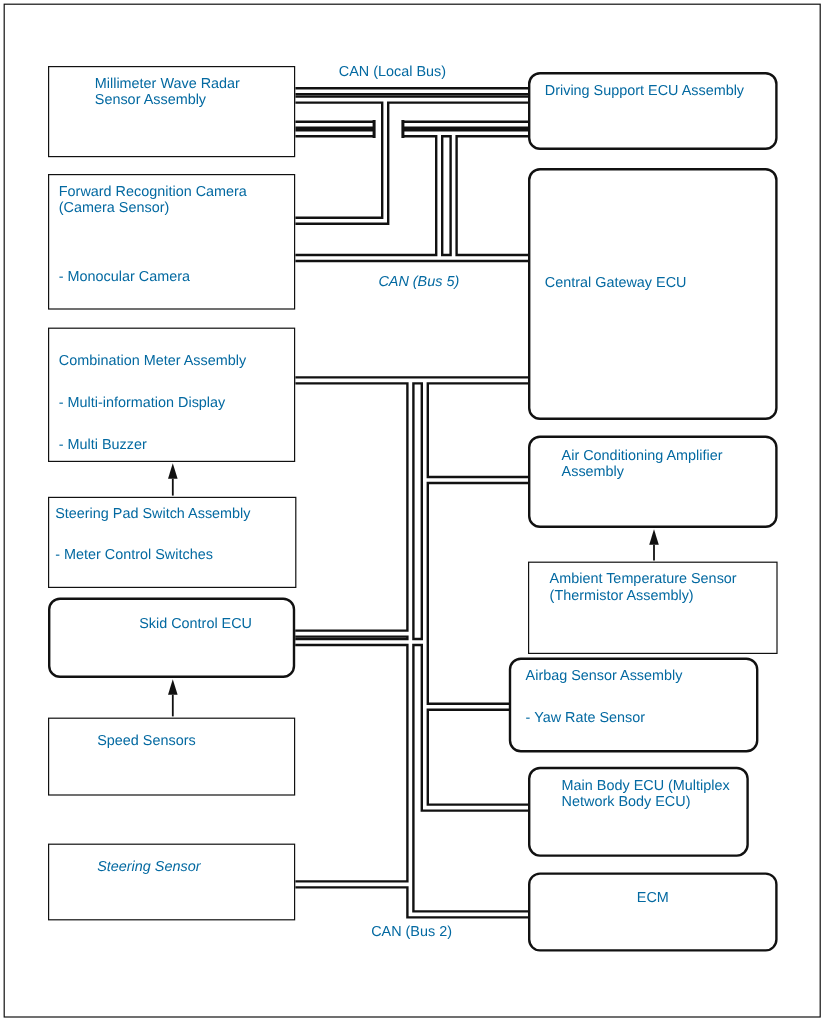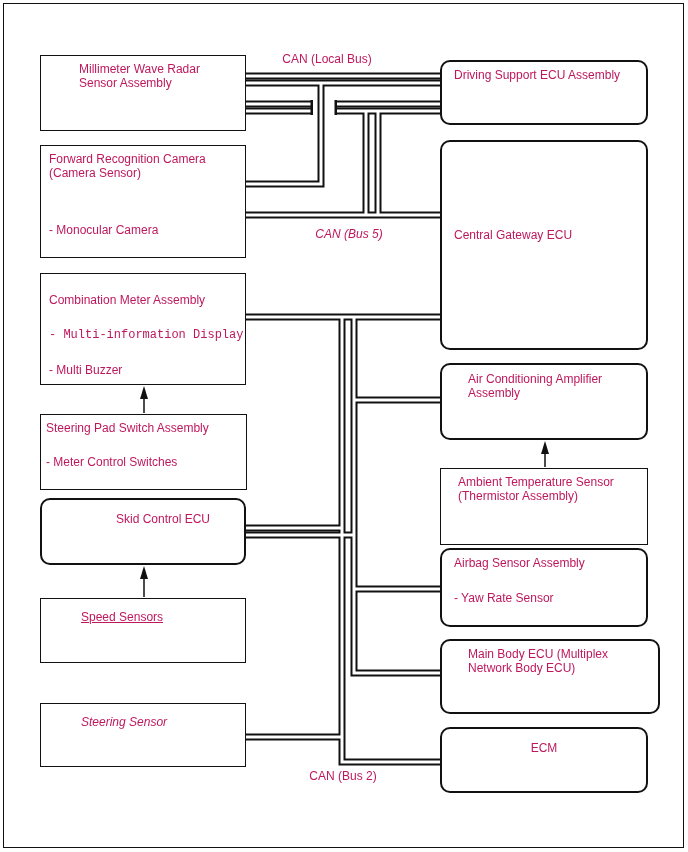--- a/index.html
+++ b/index.html
@@ -1,17 +1,17 @@
 <!DOCTYPE html>
 <html><head>
 <meta charset="utf-8">
 <style>
   html,body{margin:0;padding:0;background:#ffffff;}
   #stage{position:relative;width:688px;height:852px;background:#fff;overflow:hidden;
-         font-family:"Liberation Sans",sans-serif;color:#be185d;}
+         font-family:"Liberation Sans",sans-serif;color:#0369a1;}
   #frame{position:absolute;left:3px;top:3px;width:679px;height:843px;border:1.5px solid #111;}
   #wires{position:absolute;left:0;top:0;z-index:1;}
   .pass-black use{stroke:#111;stroke-width:7;fill:none;}
   .pass-white use{stroke:#fff;stroke-width:3;fill:none;}
   .cap{fill:#111;}
   .arrow-line{stroke:#111;stroke-width:1.5;}
   .arrow-head{fill:#111;}
   .box{position:absolute;z-index:2;background:#fff;border:1.5px solid #111;
        font-size:12px;line-height:14px;box-sizing:border-box;}
   .rounded{border-width:2px;border-radius:10px;}
@@ -109,34 +109,34 @@
   </div>
 
   <div class="box" style="left:40px;top:145px;width:206px;height:113px;padding:6px 4px 0 8px;">
     <div class="bl">Forward Recognition Camera</div>
     <div class="bl">(Camera Sensor)</div>
     <div class="bl" style="margin-top:43px;">- Monocular Camera</div>
   </div>
 
   <div class="box" style="left:40px;top:273px;width:206px;height:112px;padding:19px 4px 0 8px;">
     <div class="bl">Combination Meter Assembly</div>
-    <div class="bl" style="margin-top:21px;font-family:Liberation Mono, monospace;">- Multi-information Display</div>
+    <div class="bl" style="margin-top:21px;">- Multi-information Display</div>
     <div class="bl" style="margin-top:21px;">- Multi Buzzer</div>
   </div>
 
   <div class="box" style="left:40px;top:414px;width:207px;height:76px;padding:6px 4px 0 5px;">
     <div class="bl">Steering Pad Switch Assembly</div>
     <div class="bl" style="margin-top:20px;">- Meter Control Switches</div>
   </div>
 
   <div class="box rounded" style="left:40px;top:498px;width:206px;height:67px;padding:12px 4px 0 44px;text-align:center;">
     <div class="bl">Skid Control ECU</div>
   </div>
 
-  <div class="box" style="left:40px;top:598px;width:206px;height:65px;padding:11px 4px 0 40px;text-decoration:underline;">
+  <div class="box" style="left:40px;top:598px;width:206px;height:65px;padding:11px 4px 0 40px;">
     <div class="bl">Speed Sensors</div>
   </div>
 
   <div class="box" style="left:40px;top:703px;width:206px;height:64px;padding:11px 4px 0 40px;font-style:italic;">
     <div class="bl">Steering Sensor</div>
   </div>
 
   <div class="box rounded" style="left:440px;top:60px;width:208px;height:65px;padding:6px 4px 0 12px;">
     <div class="bl">Driving Support ECU Assembly</div>
   </div>
@@ -148,26 +148,26 @@
   <div class="box rounded" style="left:440px;top:363px;width:208px;height:77px;padding:7px 4px 0 26px;">
     <div class="bl">Air Conditioning Amplifier</div>
     <div class="bl">Assembly</div>
   </div>
 
   <div class="box" style="left:440px;top:468px;width:208px;height:77px;padding:6px 4px 0 17px;">
     <div class="bl">Ambient Temperature Sensor</div>
     <div class="bl">(Thermistor Assembly)</div>
   </div>
 
-  <div class="box rounded" style="left:440px;top:548px;width:208px;height:79px;padding:6px 4px 0 12px;">
+  <div class="box rounded" style="left:424px;top:548px;width:208px;height:79px;padding:6px 4px 0 12px;">
     <div class="bl">Airbag Sensor Assembly</div>
     <div class="bl" style="margin-top:21px;">- Yaw Rate Sensor</div>
   </div>
 
-  <div class="box rounded" style="left:440px;top:639px;width:220px;height:75px;padding:6px 4px 0 26px;">
+  <div class="box rounded" style="left:440px;top:639px;width:184px;height:75px;padding:6px 4px 0 26px;">
     <div class="bl">Main Body ECU (Multiplex</div>
     <div class="bl">Network Body ECU)</div>
   </div>
 
   <div class="box rounded" style="left:440px;top:727px;width:208px;height:66px;padding:12px 0 0 0;text-align:center;">
     <div class="bl">ECM</div>
   </div>
 
   <div class="buslabel" style="left:277px;top:52px;">CAN (Local Bus)</div>
   <div class="buslabel" style="left:299px;top:227px;font-style:italic;">CAN (Bus 5)</div>

